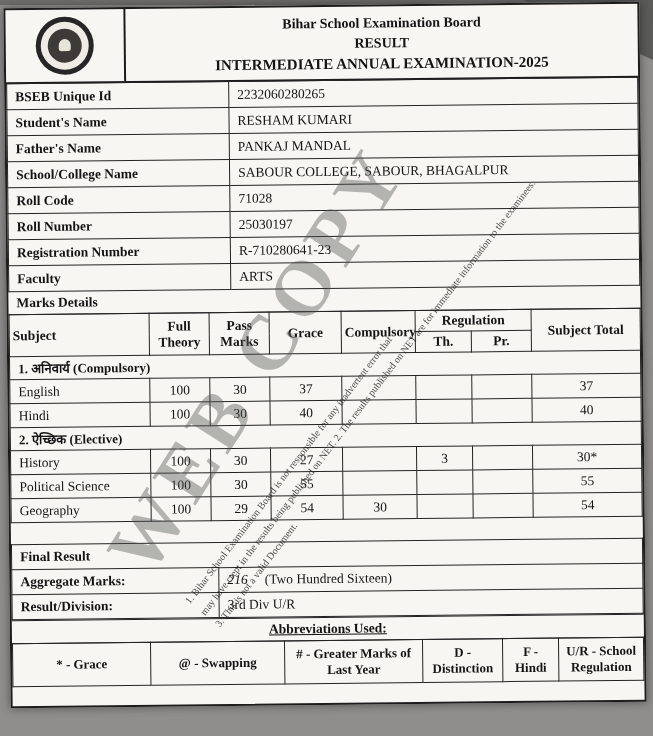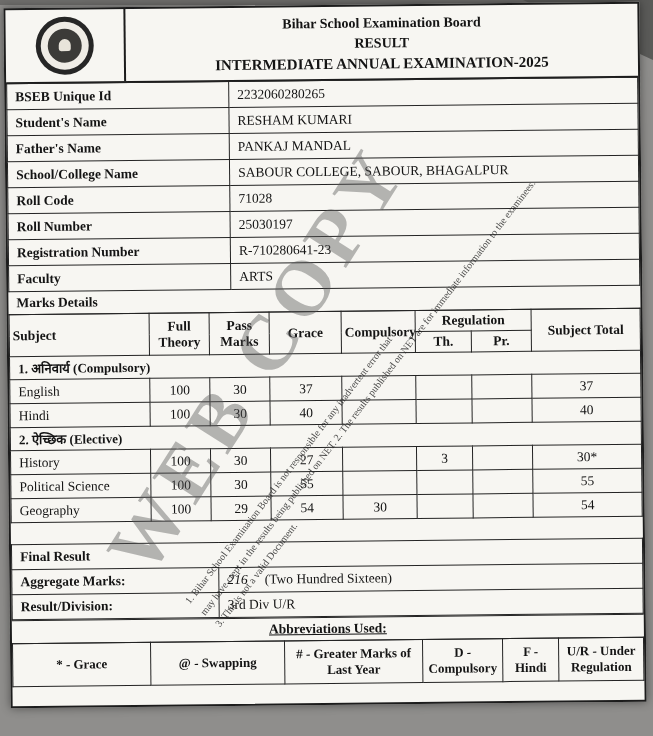--- a/index.html
+++ b/index.html
@@ -244,23 +244,23 @@
         <col style="width:138px">
       <col style="width:80px">
         <col style="width:56px">
         <col>
     </colgroup>
     <tbody>
         <tr>
       <td>* - Grace</td>
       <td>@ - Swapping</td>
       <td># - Greater Marks of Last Year</td>
-      <td>D - Compulsory</td>
+      <td>D - Distinction</td>
       <td>F - Hindi</td>
-      <td>U/R - Under Regulation</td>
+      <td>U/R - School Regulation</td>
     </tr>
   </tbody>
     </table>
 
   <div class="watermark">WEB COPY</div>
   <div class="disclaimer">
     <div>1. Bihar School Examination Board is not responsible for any inadvertent error that</div>
     <div>may have crept in the results being published on NET.  2. The results published on NET are for immediate information to the examinees.</div>
     <div>3. This is not a valid Document.</div>
   </div>

